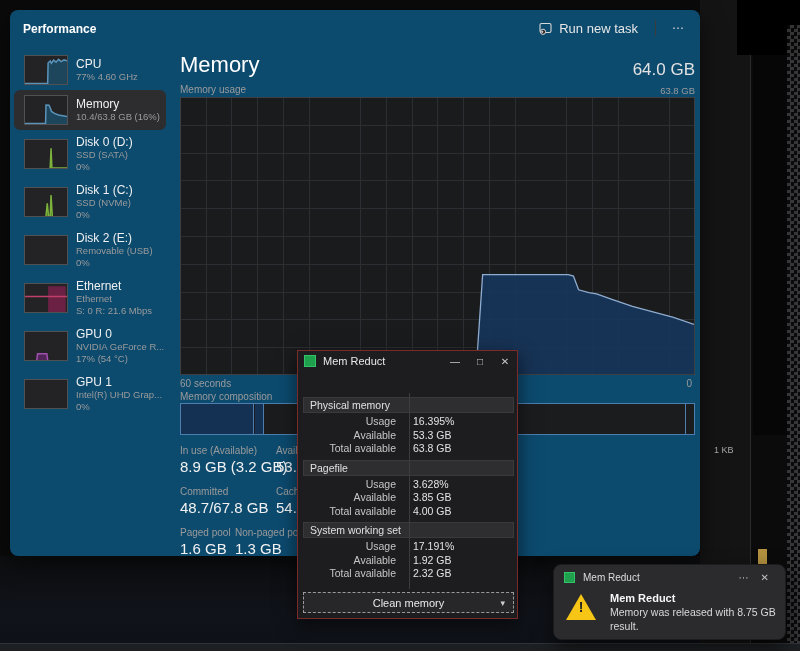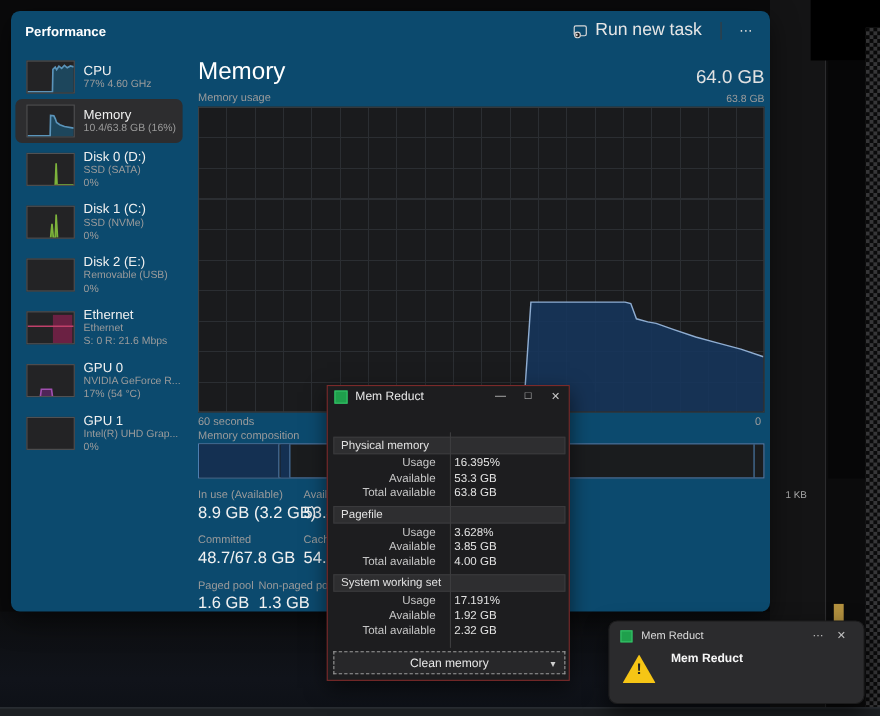--- a/index.html
+++ b/index.html
@@ -26,21 +26,21 @@
   .taskbar-strip { position:absolute; left:0; top:643px; width:800px; height:8px;
     background:#1d2023; border-top:1px solid #31353b; }
 
   
   .tm { position:absolute; left:10px; top:10px; width:690px; height:546px;
     background:#0c4a6e; border-radius:8px; z-index:1; box-shadow:0 8px 24px rgba(0,0,0,.5); }
   .tm-titlebar { position:absolute; left:0; top:0; right:0; height:38px; display:flex; align-items:center; }
   .tm-title { font-size:12px; font-weight:700; color:#fff; margin-left:13px; }
   .tm-actions { position:absolute; right:8px; top:5px; display:flex; align-items:center; gap:8px; height:26px; }
   .tm-runbtn { display:flex; align-items:center; gap:7px; padding:4px 9px; border-radius:4px;
-    background:transparent; border:none; color:#e6e6e6; font-size:16px; font-family:inherit; cursor:pointer; }
+    background:transparent; border:none; color:#e6e6e6; font-size:13px; font-family:inherit; cursor:pointer; }
   .tm-runbtn svg { display:block; }
   .tm-sep { width:1px; height:16px; background:#3a3a3c; }
   .tm-overflow { color:#d8d8d8; font-size:12px; padding:2px 8px; background:none; border:none; cursor:pointer; font-family:inherit; }
 
   
   .tm-sidebar { position:absolute; left:4px; top:40px; width:152px; display:flex; flex-direction:column; }
   .side-item { position:relative; display:flex; align-items:center; gap:8px; padding:5px 6px 5px 10px;
     border-radius:6px; cursor:pointer; }
   .side-item.selected { background:#2d2d2f; }
   .side-thumb { width:44px; height:30px; background:#232325; border:1px solid #515153; flex:0 0 auto; }
@@ -366,15 +366,16 @@
   <div class="toast-header">
     <span class="toast-app-icon"></span>
     <span class="toast-app">Mem Reduct</span>
     <span class="toast-overflow">⋯</span>
     <span class="toast-close">✕</span>
   </div>
   <div class="toast-body">
     <div class="warn-tri"></div>
     <div class="toast-text">
       <div class="toast-title">Mem Reduct</div>
+      <div class="toast-msg">Memory was released with 8.75 GB result.</div>
     </div>
   </div>
 </div>
 
 </body></html>

